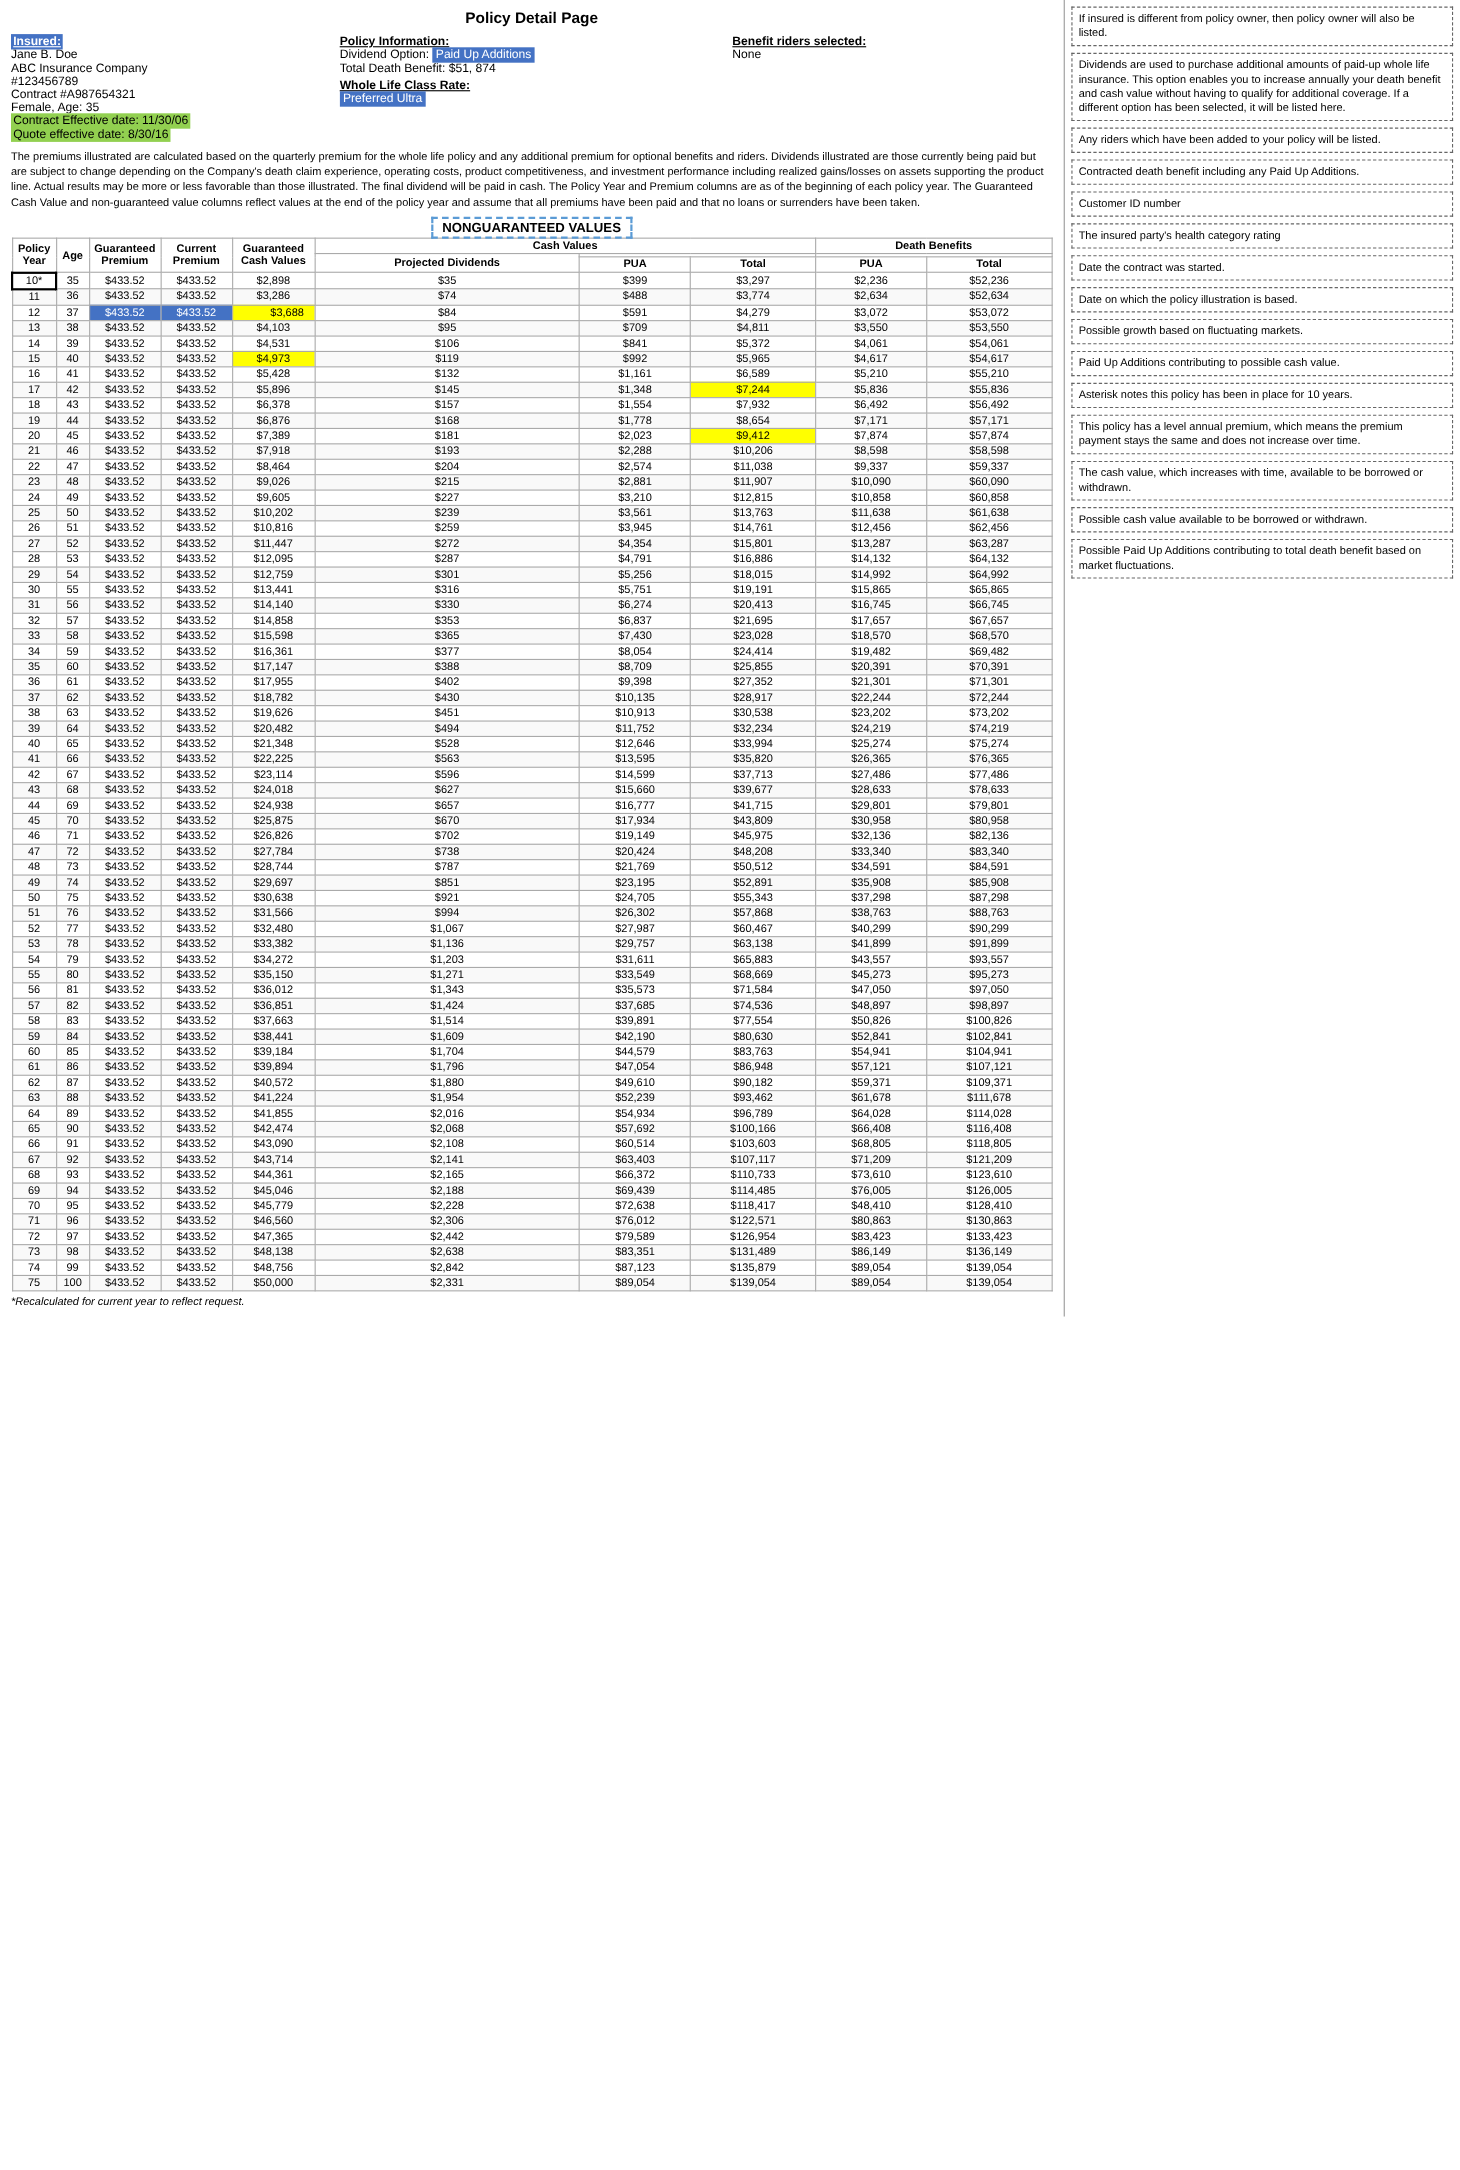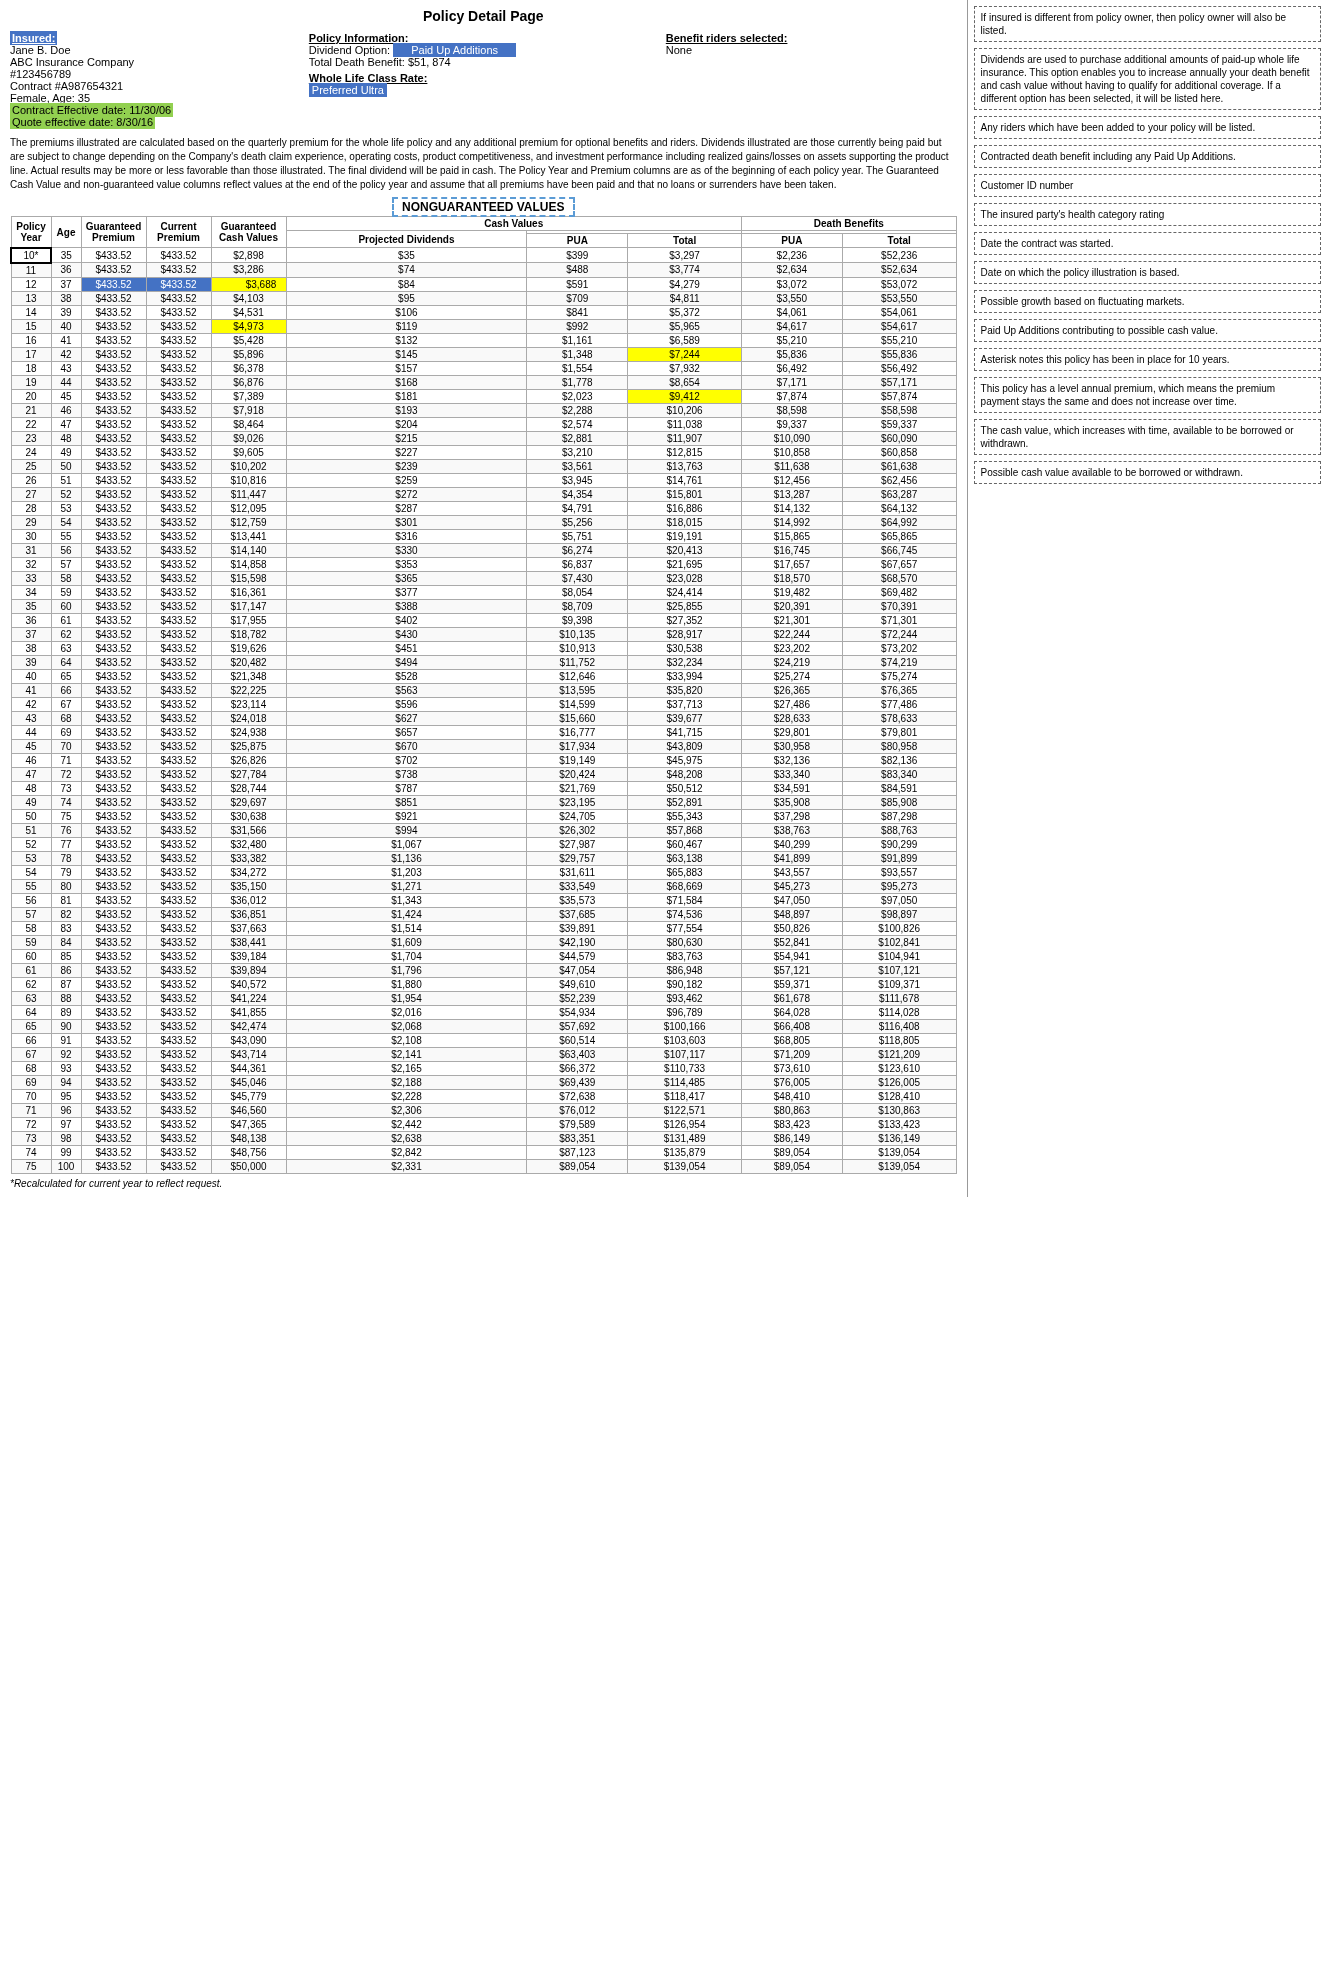--- a/index.html
+++ b/index.html
@@ -12,21 +12,21 @@
 
     .top-section { display: flex; gap: 8px; margin-bottom: 8px; }
     .insured-block { flex: 1; }
     .policy-info-block { flex: 1.2; }
     .benefit-block { flex: 1; }
 
     .section-header { font-weight: bold; text-decoration: underline; font-size: 11px; }
     .highlight-blue { background-color: #4472C4; color: #fff; padding: 1px 2px; }
     .contract-effective { background-color: #92D050; padding: 1px 2px; }
     .quote-effective { background-color: #92D050; padding: 1px 2px; }
-    .paid-up { background-color: #4472C4; color: #fff; padding: 1px 18px; }
+    .paid-up { background-color: #4472C4; color: #fff; padding: 1px 3px; }
     .preferred-ultra { background-color: #4472C4; color: #fff; padding: 1px 3px; }
 
     .disclaimer-text { font-size: 10px; line-height: 1.4; margin: 8px 0; }
 
     .table-section { margin-top: 8px; }
 
     table.main-table { width: 100%; border-collapse: collapse; font-size: 10px; }
     table.main-table th, table.main-table td { border: 1px solid #aaa; padding: 1px 3px; text-align: center; }
     table.main-table thead th { background: #fff; font-weight: bold; font-size: 10px; }
     table.main-table tbody tr:nth-child(even) { background: #f9f9f9; }
@@ -922,15 +922,16 @@
         <div class="sidebar-box">Customer ID number</div>
         <div class="sidebar-box">The insured party's health category rating</div>
         <div class="sidebar-box">Date the contract was started.</div>
         <div class="sidebar-box">Date on which the policy illustration is based.</div>
         <div class="sidebar-box">Possible growth based on fluctuating markets.</div>
         <div class="sidebar-box">Paid Up Additions contributing to possible cash value.</div>
         <div class="sidebar-box">Asterisk notes this policy has been in place for 10 years.</div>
         <div class="sidebar-box">This policy has a level annual premium, which means the premium payment stays the same and does not increase over time.</div>
         <div class="sidebar-box">The cash value, which increases with time, available to be borrowed or withdrawn.</div>
         <div class="sidebar-box">Possible cash value available to be borrowed or withdrawn.</div>
+        <div class="sidebar-box">Possible Paid Up Additions contributing to total death benefit based on market fluctuations.</div>
       </div>
   </div>
 </div>
 
 </body></html>

